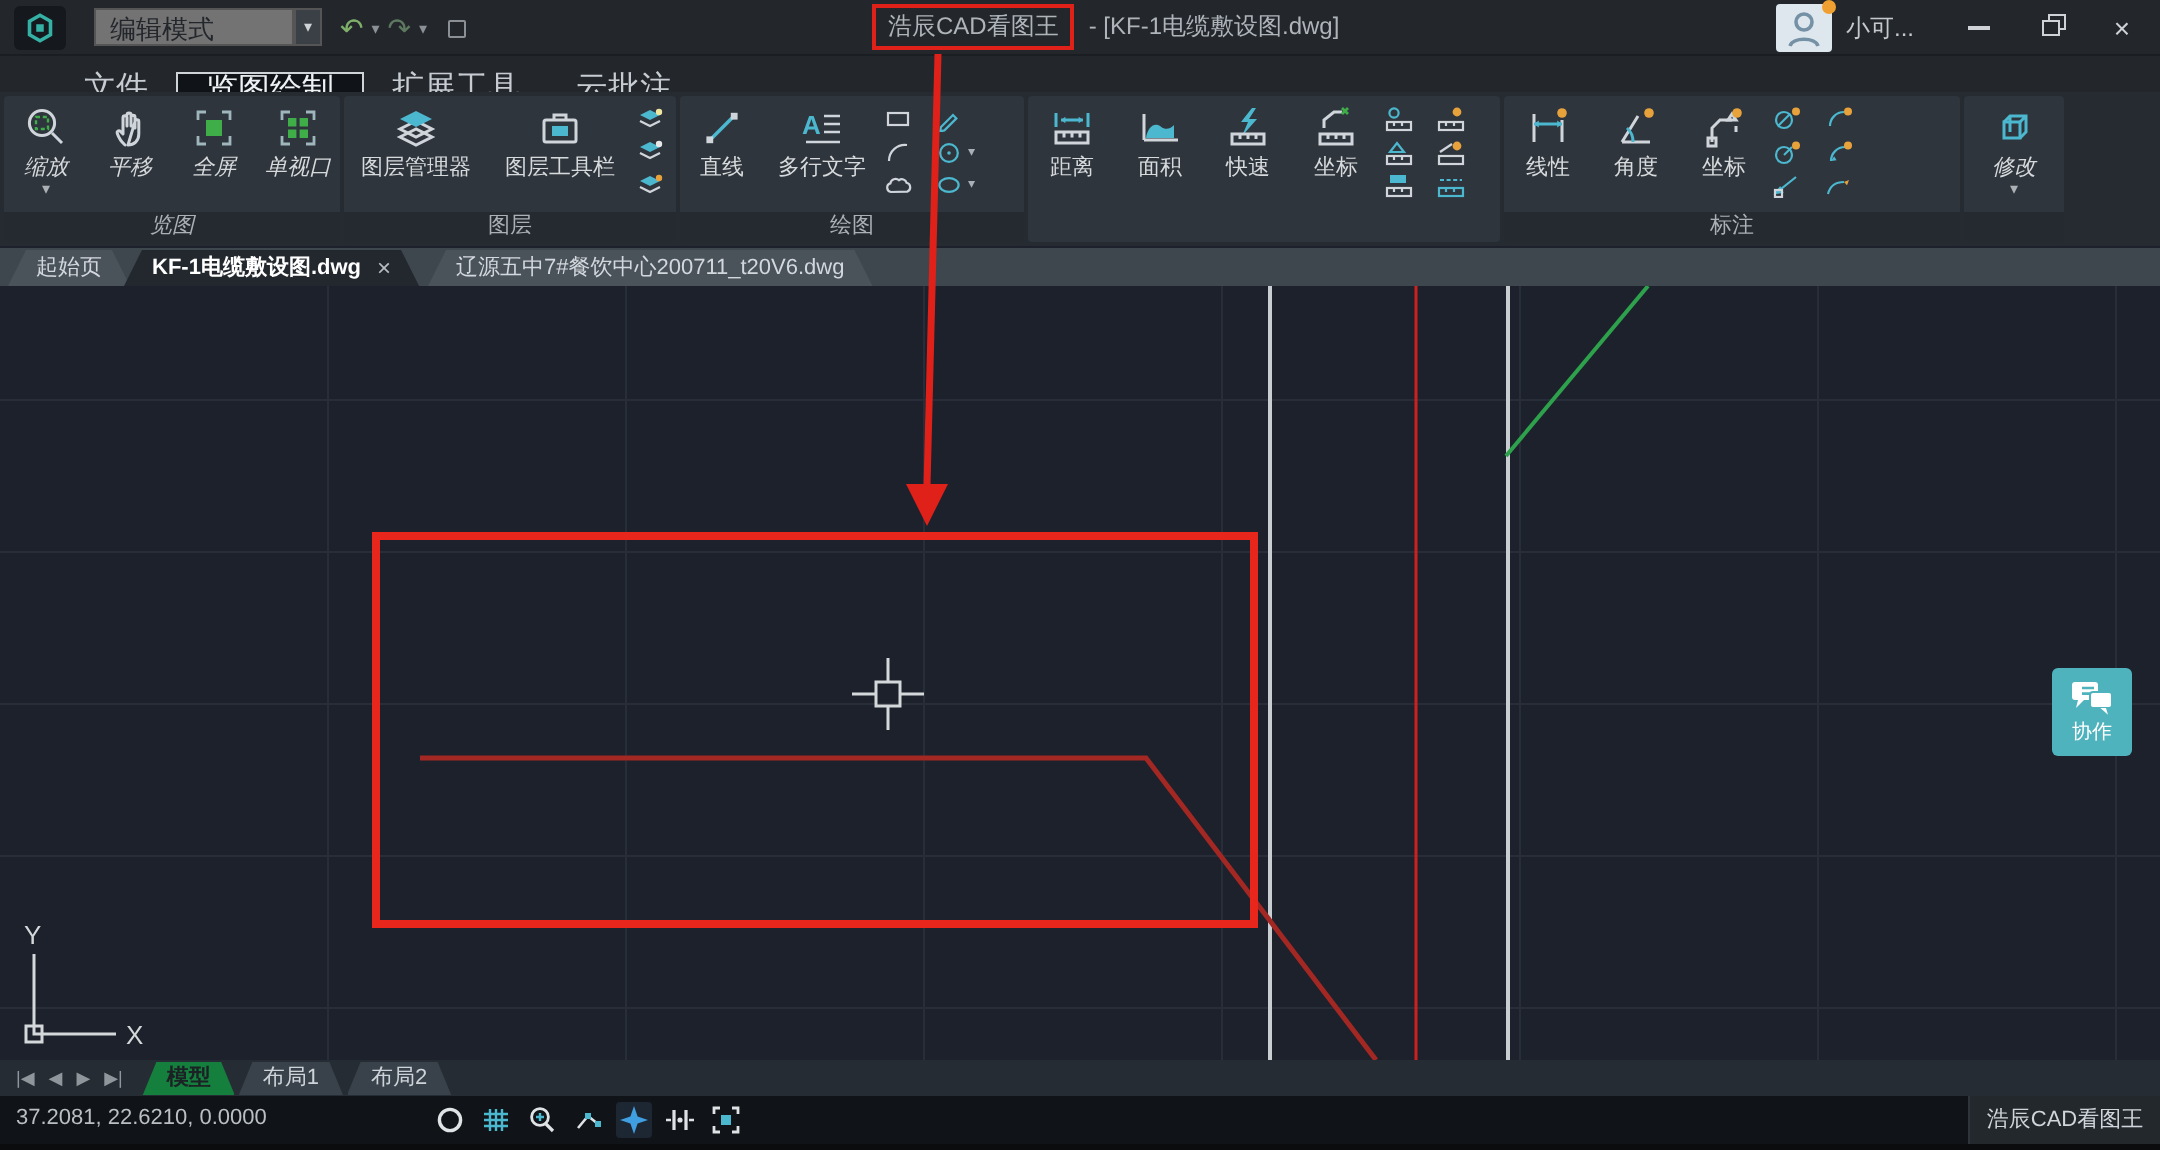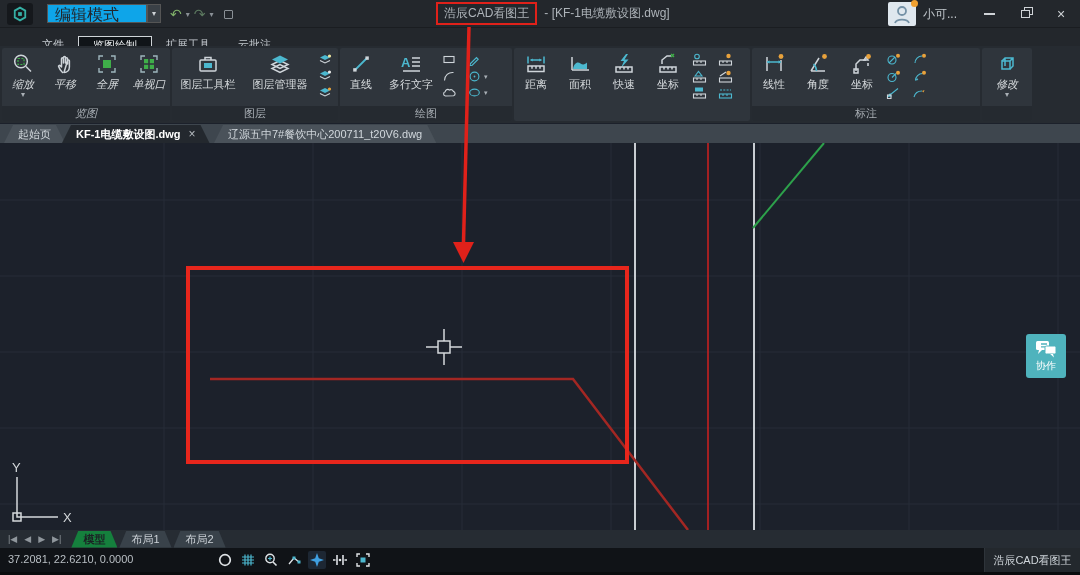--- a/index.html
+++ b/index.html
@@ -2,41 +2,41 @@
 <html><head>
 <meta charset="utf-8">
 <style>
   * { margin:0; padding:0; box-sizing:border-box; }
   body { background:#000; font-family:"Liberation Sans","DejaVu Sans",sans-serif; }
   .screen { position:relative; width:1080px; height:575px; background:#1c212b; overflow:hidden; }
 
   
   .titlebar { position:absolute; left:0; top:0; width:1080px; height:28px; background:#23272c; border-bottom:1px solid #1a1d21; }
   .logo { position:absolute; left:7px; top:3px; width:26px; height:22px; background:#15181c; border-radius:3px; display:flex; align-items:center; justify-content:center; }
-  .mode-select { position:absolute; left:47px; top:4px; width:100px; height:19px; background:#0ea5e9; color:#23272c; font-size:16px; line-height:19px; padding-left:7px; border:1px solid #555; }
+  .mode-select { position:absolute; left:47px; top:4px; width:100px; height:19px; background:#737373; color:#23272c; font-size:13px; line-height:19px; padding-left:7px; border:1px solid #555; }
   .mode-caret { position:absolute; left:147px; top:4px; width:14px; height:19px; background:#3a4046; border:1px solid #555; color:#cfd3d7; font-size:8px; text-align:center; line-height:18px; }
   .qat { position:absolute; left:170px; top:4px; display:flex; align-items:center; gap:4px; height:20px; }
   .qat .undo { color:#7fb069; font-size:14px; }
   .qat .redo { color:#5d7a60; font-size:14px; }
   .qat .qcaret { color:#8a9096; font-size:8px; }
   .qat .extra { width:9px; height:9px; border:1px solid #8a9096; border-radius:1px; margin-left:6px; }
   .title { position:absolute; left:436px; top:2px; display:flex; align-items:center; gap:7px; color:#aeb4ba; font-size:12px; white-space:nowrap; }
   .title-box { border:2px solid #e0211a; padding:1px 6px; }
   .user-chip { position:absolute; left:888px; top:2px; display:flex; align-items:center; gap:7px; }
   .avatar { position:relative; width:28px; height:24px; background:#dfe7ee; border-radius:2px; }
   .avatar .badge { position:absolute; right:-2px; top:-2px; width:7px; height:7px; border-radius:50%; background:#f0a030; }
   .user-name { color:#c3c9ce; font-size:12px; }
   .win-controls { position:absolute; right:8px; top:0; height:28px; display:flex; align-items:center; gap:14px; }
   .win-btn { width:22px; height:20px; display:flex; align-items:center; justify-content:center; color:#cfd3d7; font-size:14px; }
   .min-bar { width:11px; height:2px; background:#cfd3d7; }
   .restore-shape { width:9px; height:8px; border:1px solid #cfd3d7; box-shadow:3px -3px 0 -1px #23272c, 3px -3px 0 0 #cfd3d7; }
 
   
   .menurow { position:absolute; left:0; top:28px; width:1080px; height:18px; background:#23272c; display:flex; align-items:center; gap:0; }
-  .mtab { color:#c6ccd1; font-size:11px; padding:0 14px; height:18px; line-height:17px;margin-top:16px; }
+  .mtab { color:#c6ccd1; font-size:16px; padding:0 14px; height:18px; line-height:17px;margin-top:16px; }
   .mtab.first { margin-left:28px; }
   .mtab.active { border:1px solid #cfd4d8; background:#101418; color:#eef1f3; }
 
   
   .ribbon { position:absolute; left:0; top:46px; width:1080px; height:77px; background:#262b31; }
   .rgroup { position:absolute; top:2px; height:73px; background:#2f353c; border-radius:2px; }
   .rbtns { position:absolute; left:0; top:0; right:0; height:58px; display:flex; align-items:stretch; }
   .rlabel { position:absolute; left:0; bottom:0; right:0; height:15px; background:#252a30; color:#aab0b6; font-size:11px; text-align:center; line-height:15px; border-radius:0 0 2px 2px; }
   .rbtn { display:flex; flex-direction:column; align-items:center; justify-content:flex-start; padding-top:4px; color:#d6dadd; font-size:11px; }
   .rbtn svg { display:block; }
@@ -175,33 +175,33 @@
           <span class="rtext">单视口</span>
         </div>
       </div>
       <div class="rlabel">览图</div>
     </div>
 
     <div class="rgroup" style="left:172px;width:166px;">
       <div class="rbtns">
         <div class="rbtn" style="width:72px">
           <svg width="24" height="24" viewBox="0 0 24 24">
+              <path d="M12 12.5l-8 4 8 4 8-4z" class="st0"></path>
+              <path d="M12 8.5l-8 4 8 4 8-4z" class="st0"></path>
+              <path d="M12 3.5l-8 4 8 4 8-4z" class="f1"></path>
+            </svg>
+          <span class="rtext">图层管理器</span>
+        </div>
+        <div class="rbtn" style="width:72px">
+          <svg width="24" height="24" viewBox="0 0 24 24">
               <rect x="4" y="8" width="16" height="11" rx="1" class="st0"></rect>
               <path d="M9 8V5.5h6V8" class="st0"></path>
               <rect x="8" y="11" width="8" height="5" class="f1"></rect>
             </svg>
           <span class="rtext">图层工具栏</span>
-        </div>
-        <div class="rbtn" style="width:72px">
-          <svg width="24" height="24" viewBox="0 0 24 24">
-              <path d="M12 12.5l-8 4 8 4 8-4z" class="st0"></path>
-              <path d="M12 8.5l-8 4 8 4 8-4z" class="st0"></path>
-              <path d="M12 3.5l-8 4 8 4 8-4z" class="f1"></path>
-            </svg>
-          <span class="rtext">图层管理器</span>
         </div>
         <div class="minicol" style="width:20px">
           <span class="mini">
               <svg width="14" height="14" viewBox="0 0 14 14">
                 <path d="M7 2 2 4.5l5 2.5 5-2.5z" class="f1"></path>
                 <path d="M2 7.5l5 2.5 5-2.5" class="stt"></path>
                 <circle cx="11.5" cy="3" r="1.6" fill="#f0e6a0"></circle>
               </svg>
             </span>
           <span class="mini">

